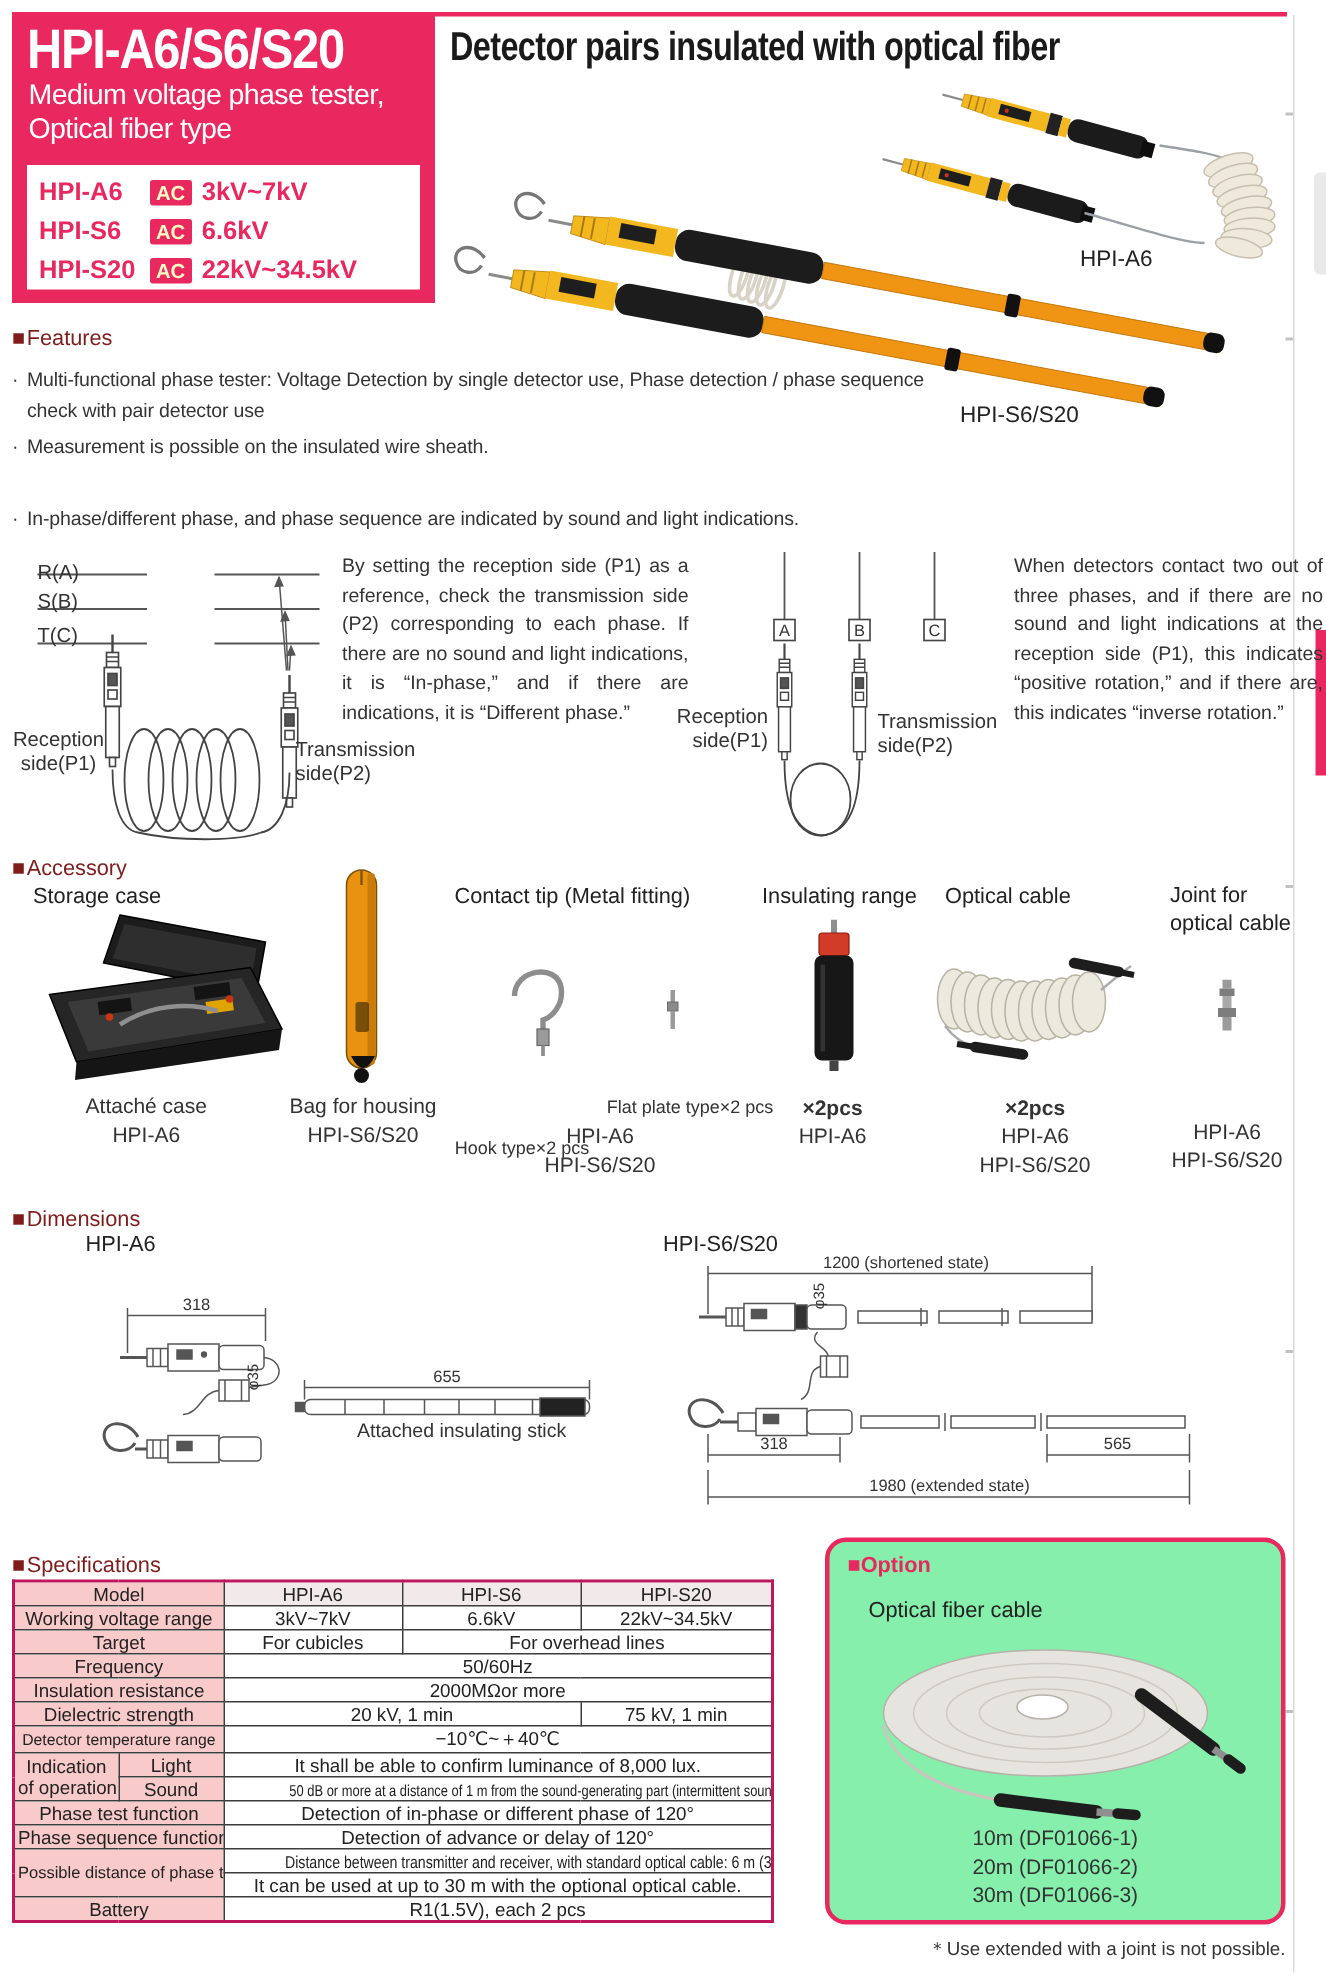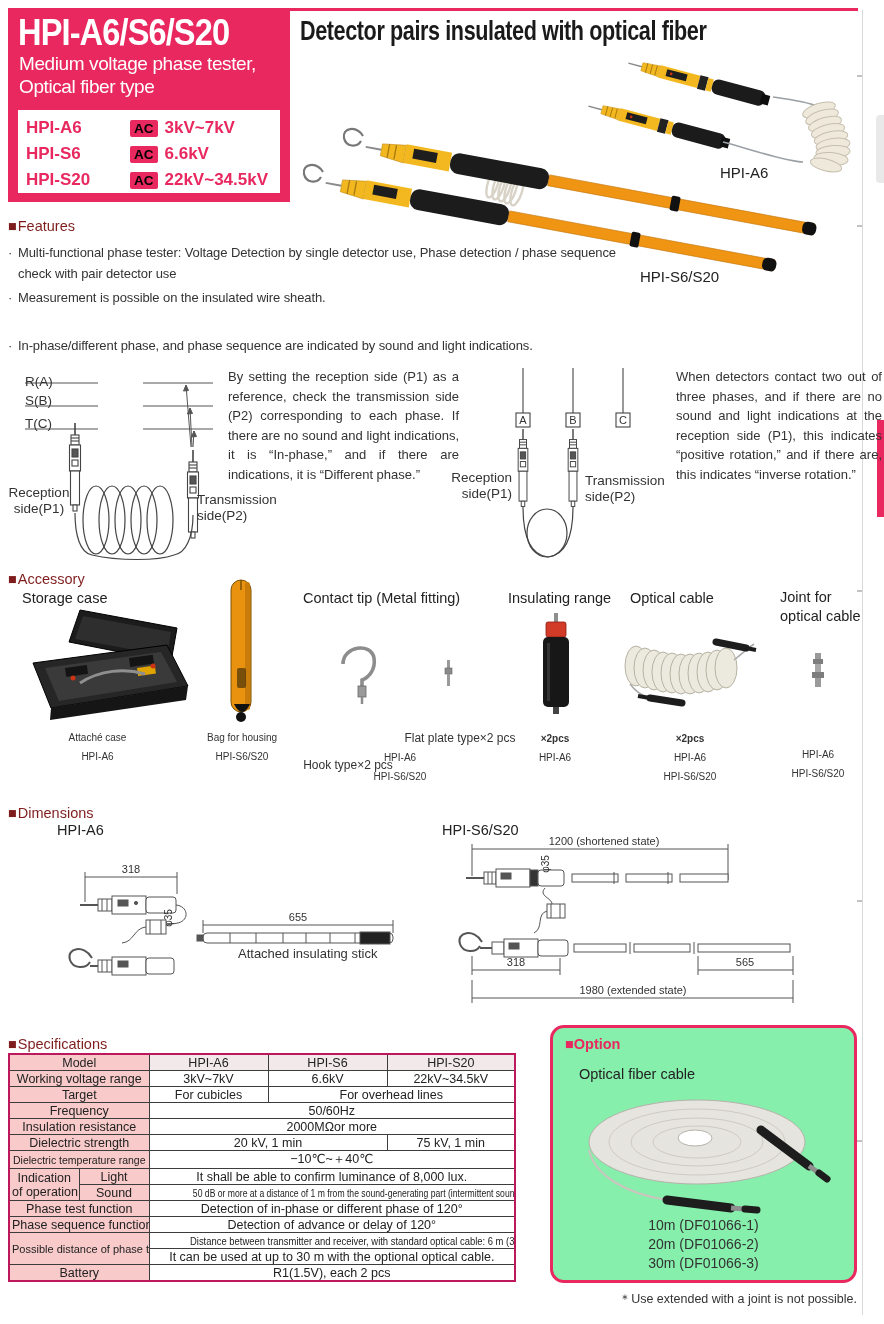--- a/index.html
+++ b/index.html
@@ -7,21 +7,21 @@
         font-family:"Liberation Sans","DejaVu Sans",sans-serif;color:#2b2b2b;}
   .abs{position:absolute;}
   
   .hdr{left:8px;top:8px;width:282px;height:194px;background:#e8285f;color:#fff;}
   .hdr h1{margin:6px 0 0 10px;font-size:37px;line-height:1.0;letter-spacing:-1px;
           transform:scaleX(.88);transform-origin:left;white-space:nowrap;}
   .hdr .sub{margin:2px 0 0 11px;font-size:19px;line-height:1.12;letter-spacing:-.4px;}
   .modbox{position:absolute;left:10px;right:10px;top:102px;bottom:9px;background:#fff;padding:5px 0 0 8px;}
   .modrow{display:flex;align-items:center;height:26px;color:#e8285f;font-weight:bold;font-size:17px;}
   .modrow .nm{width:74px;}
-  .modrow .ac{background:#e8285f;color:#000000;font-size:13.5px;padding:0 4px;margin-right:7px;border-radius:2px;line-height:17px;margin-left:30px;}
+  .modrow .ac{background:#e8285f;color:#fef9c3;font-size:13.5px;padding:0 4px;margin-right:7px;border-radius:2px;line-height:17px;}
   
   .banner{left:300px;top:16px;font-size:27px;font-weight:bold;color:#1a1a1a;white-space:nowrap;
           transform:scaleX(.8);transform-origin:left;letter-spacing:-.5px;}
   .toprule{left:290px;top:8px;width:568px;height:3px;background:#e8285f;}
   .edgeline{left:862px;top:10px;width:1px;height:1305px;background:#d9d9d9;}
   .tick{width:5px;height:2px;background:#c2c2c2;}
   .graytab{left:876px;top:115px;width:8px;height:68px;background:#e9e9e9;border-radius:4px 0 0 4px;}
   .pinktab{left:877px;top:420px;width:7px;height:97px;background:#e8285f;}
   
   .sec{font-size:14.5px;font-weight:normal;color:#7f1d1d;}
@@ -29,21 +29,21 @@
   .title2{font-size:14.5px;color:#222;}
   
   .feat{font-size:13px;color:#333;letter-spacing:-.1px;}
   .bullet{display:flex;}
   .bullet .b{width:10px;flex:none;}
   .featsub{font-size:10.5px;color:#333;}
   
   .dlabel{font-size:13.5px;color:#333;line-height:16px;}
   .dpar{font-size:13px;color:#333;line-height:19.5px;text-align:justify;}
   svg text{font-family:"Liberation Sans","DejaVu Sans",sans-serif;}
-  .cap{font-size:10px;color:#333;text-align:center;line-height:19px;}
+  .cap{font-size:14px;color:#333;text-align:center;line-height:19px;}
   .cap12{font-size:12px;color:#333;text-align:center;}
   .qty{font-weight:bold;}
   
   table.spec{border-collapse:collapse;table-layout:fixed;width:506px;font-size:12.5px;color:#222;}
   table.spec td{border:1px solid #3c3c3c;height:15px;padding:0 2px;text-align:center;overflow:hidden;white-space:nowrap;}
   table.spec{border:2px solid #be185d;}
   td.lb{background:#f8caca;}
   td.mv{background:#f2eaea;}
   td.left{text-align:left;padding-left:5px;}
   .f11{font-size:11px;}
@@ -520,21 +520,21 @@
     <tr>
       <td class="lb" colspan="2">Insulation resistance</td>
       <td colspan="3">2000MΩor more</td>
     </tr>
     <tr>
       <td class="lb" colspan="2">Dielectric strength</td>
       <td colspan="2">20 kV, 1 min</td>
       <td>75 kV, 1 min</td>
     </tr>
     <tr>
-      <td class="lb f10" colspan="2">Dielectric temperature range</td>
+      <td class="lb f10" colspan="2">Detector temperature range</td>
       <td colspan="3">−10℃~＋40℃</td>
     </tr>
     <tr>
       <td class="lb left" rowspan="2">
         <div>Indication</div>
         <div>of operation</div>
       </td>
       <td class="lb">Light</td>
       <td colspan="3">It shall be able to confirm luminance of 8,000 lux.</td>
     </tr>

